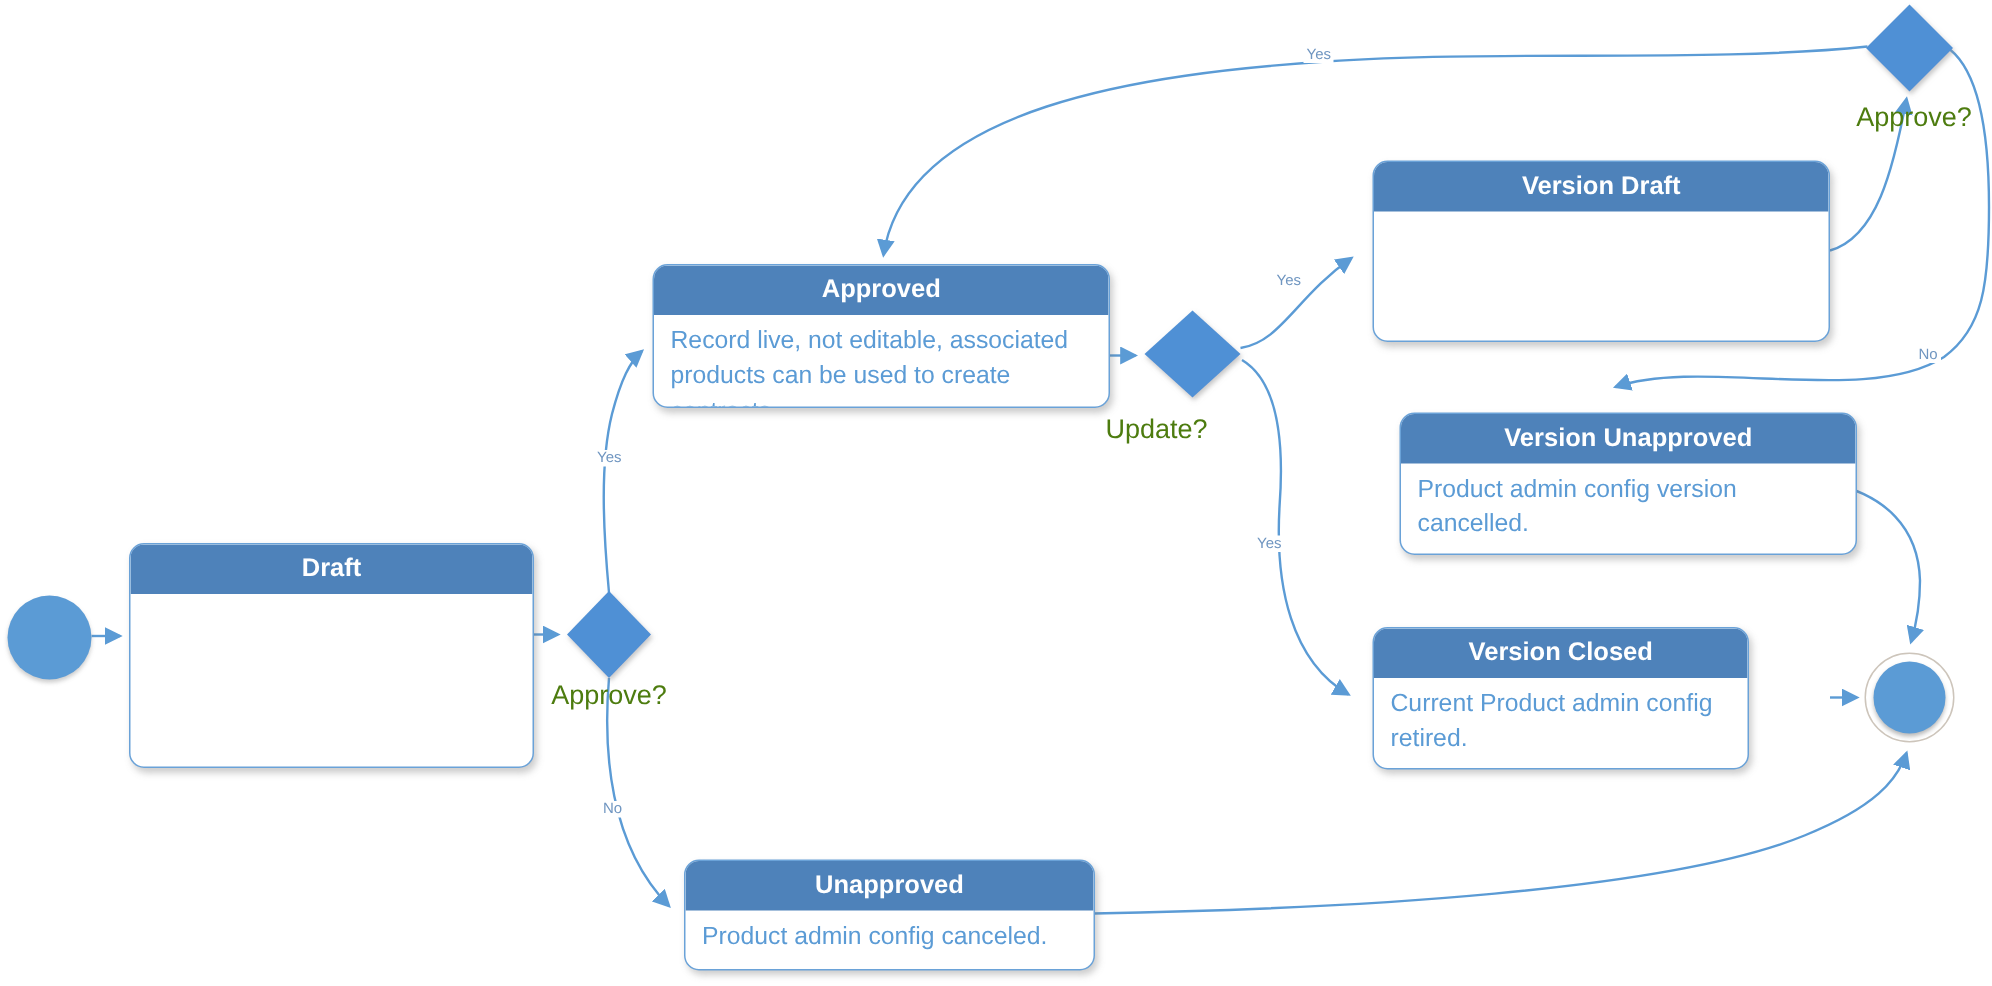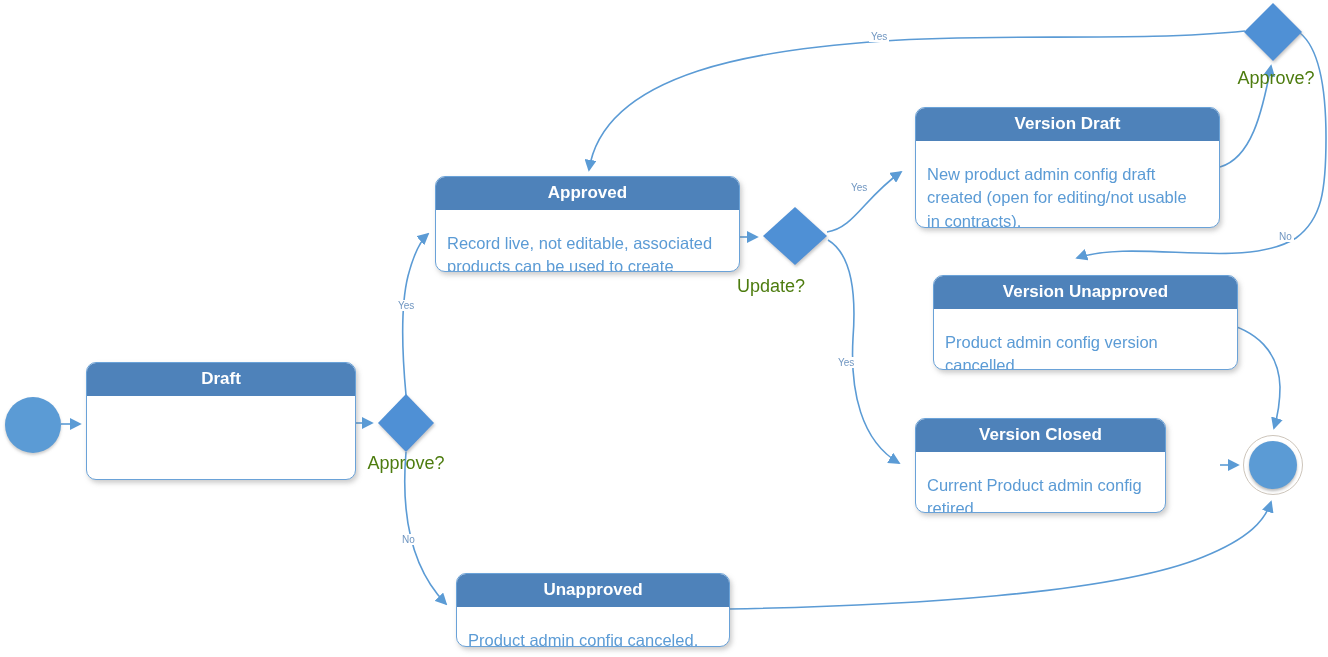--- a/index.html
+++ b/index.html
@@ -21,21 +21,20 @@
     position: absolute;
     z-index: 2;
     background: #ffffff;
     border: 1.5px solid #6aa2d8;
     border-radius: 10px;
     box-shadow: 2px 3px 5px rgba(110,110,110,0.35);
     display: flex;
     flex-direction: column;
     overflow: hidden;
     box-sizing: border-box;
-    gap: 16px;
   }
   .state-header {
     background: #4e82ba;
     color: #ffffff;
     font-weight: bold;
     font-size: 17px;
     text-align: center;
     padding: 6px 8px 7px 8px;
     flex: 0 0 auto;
   }
@@ -126,32 +125,31 @@
       <polygon points="795,207 827,236 795,265 763,236"></polygon>
       <polygon points="1273,3 1302,32 1273,61 1244,32"></polygon>
     </g>
   </svg>
 
   <div class="start-circle"></div>
   <div class="end-outer">
     <div class="end-inner"></div>
   </div>
 
-  <div class="state" style="left:86px; top:362px; width:270px; height:118px;">
+  <div class="state" style="left:86px; top:362px; width:270px; height:150px;">
     <div class="state-header">Draft</div>
   </div>
 
   <div class="state" style="left:435px; top:176px; width:305px; height:96px;">
     <div class="state-header">Approved</div>
     <div class="state-body">Record live, not editable, associated products can be used to create contracts.</div>
   </div>
 
   <div class="state" style="left:915px; top:107px; width:305px; height:121px;">
     <div class="state-header">Version Draft</div>
-    <div class="state-body">New product admin config draft created (open for editing/not usable in contracts).</div>
   </div>
 
   <div class="state" style="left:913px; top:275px; width:305px; height:95px;margin-left:20px;">
     <div class="state-header">Version Unapproved</div>
     <div class="state-body">Product admin config version cancelled.</div>
   </div>
 
   <div class="state" style="left:915px; top:418px; width:251px; height:95px;">
     <div class="state-header">Version Closed</div>
     <div class="state-body">Current Product admin config retired.</div>

